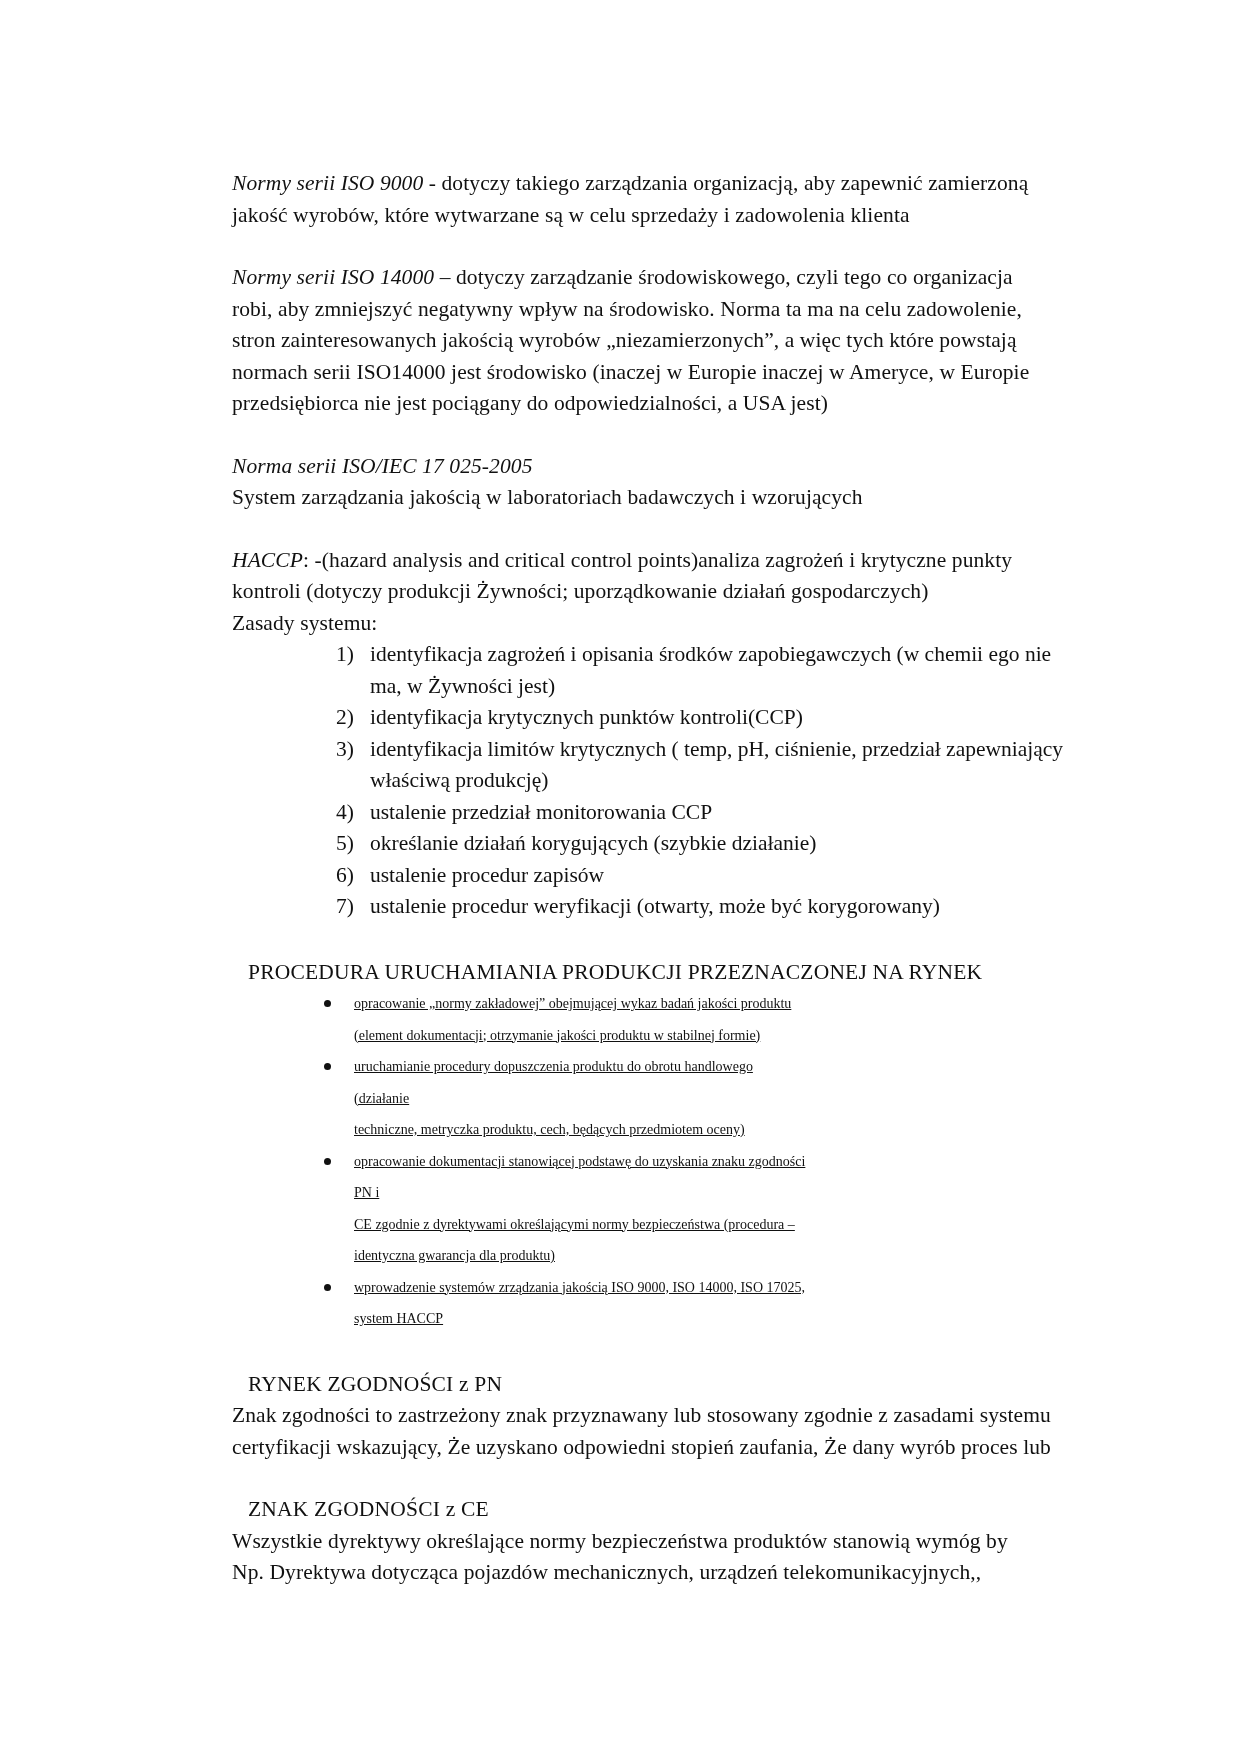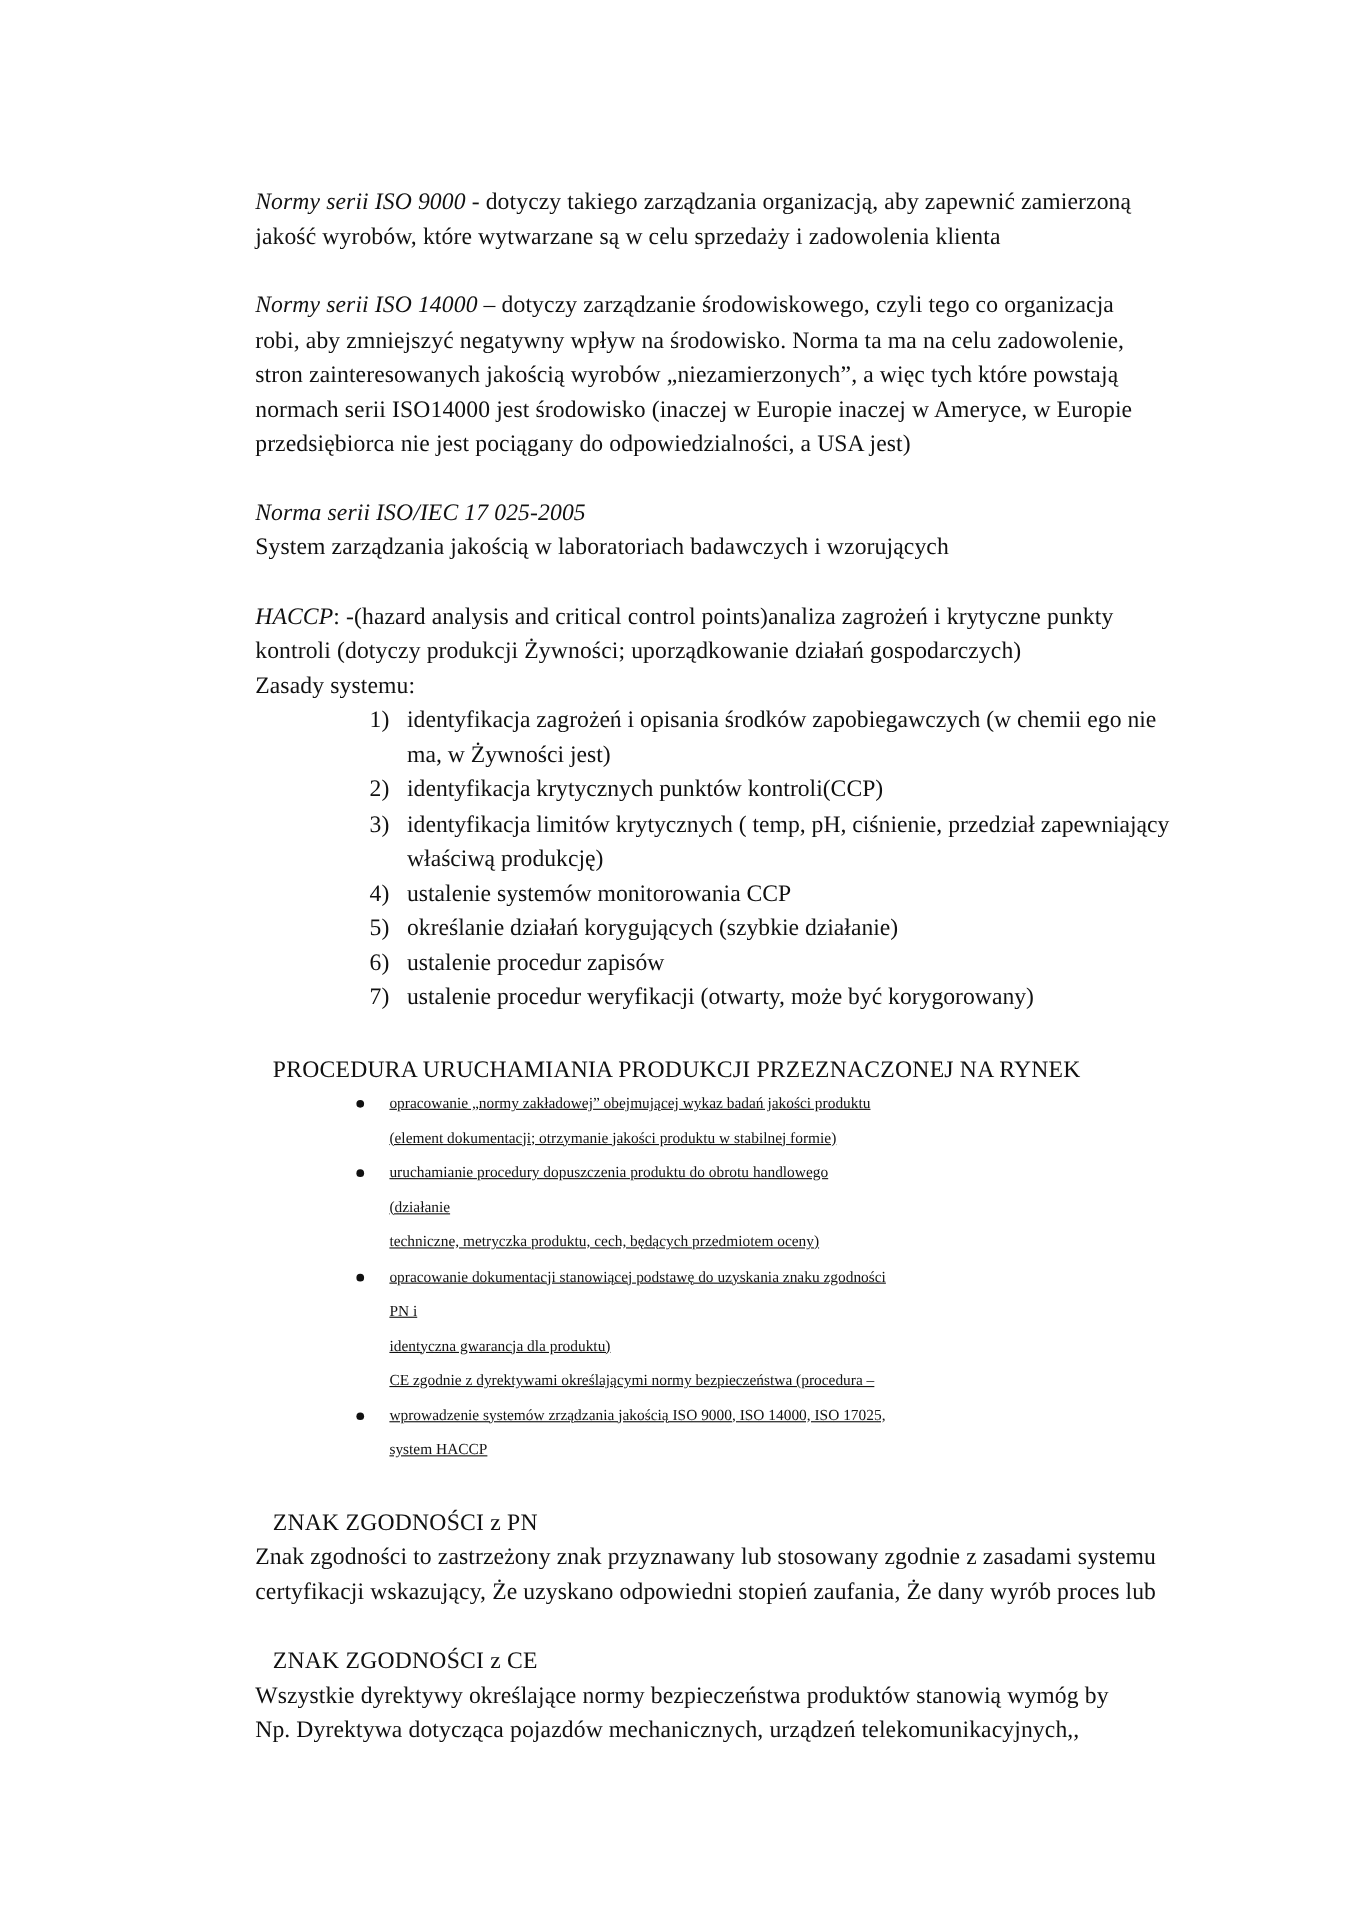--- a/index.html
+++ b/index.html
@@ -149,21 +149,21 @@
         <span class="marker">2)</span>
         <span class="line">identyfikacja krytycznych punktów kontroli(CCP)</span>
       </li>
       <li>
         <span class="marker">3)</span>
         <span class="line">identyfikacja limitów krytycznych ( temp, pH, ciśnienie, przedział zapewniający</span>
         <span class="line">właściwą produkcję)</span>
       </li>
       <li>
         <span class="marker">4)</span>
-        <span class="line">ustalenie systemów monitorowania CCP</span>
+        <span class="line">ustalenie przedział monitorowania CCP</span>
       </li>
       <li>
         <span class="marker">5)</span>
         <span class="line">określanie działań korygujących (szybkie działanie)</span>
       </li>
       <li>
         <span class="marker">6)</span>
         <span class="line">ustalenie procedur zapisów</span>
       </li>
       <li>
@@ -185,34 +185,34 @@
       <li>
         <span class="dot"></span>
         <span class="line">uruchamianie procedury dopuszczenia produktu do obrotu handlowego</span>
         <span class="line">(działanie</span>
         <span class="line">techniczne, metryczka produktu, cech, będących przedmiotem oceny)</span>
       </li>
       <li>
         <span class="dot"></span>
         <span class="line">opracowanie dokumentacji stanowiącej podstawę do uzyskania znaku zgodności</span>
         <span class="line">PN i</span>
+        <span class="line">CE zgodnie z dyrektywami określającymi normy bezpieczeństwa (procedura –</span>
         <span class="line">identyczna gwarancja dla produktu)</span>
-        <span class="line">CE zgodnie z dyrektywami określającymi normy bezpieczeństwa (procedura –</span>
       </li>
       <li>
         <span class="dot"></span>
         <span class="line">wprowadzenie systemów zrządzania jakością ISO 9000, ISO 14000, ISO 17025,</span>
         <span class="line">system HACCP</span>
       </li>
     </ul>
 
     <div class="spacer-34"></div>
 
     <div class="para">
-      <span class="line caps-head">ZNAK ZGODNOŚCI z PN</span>
+      <span class="line caps-head">RYNEK ZGODNOŚCI z PN</span>
       <span class="line">Znak zgodności to zastrzeżony znak przyznawany lub stosowany zgodnie z zasadami systemu</span>
       <span class="line">certyfikacji wskazujący, Że uzyskano odpowiedni stopień zaufania, Że dany wyrób proces lub</span>
     </div>
 
     <div class="spacer-31"></div>
 
     <div class="para">
       <span class="line caps-head">ZNAK ZGODNOŚCI z CE</span>
       <span class="line">Wszystkie dyrektywy określające normy bezpieczeństwa produktów stanowią wymóg by</span>
       <span class="line">Np. Dyrektywa dotycząca pojazdów mechanicznych, urządzeń telekomunikacyjnych,,</span>

